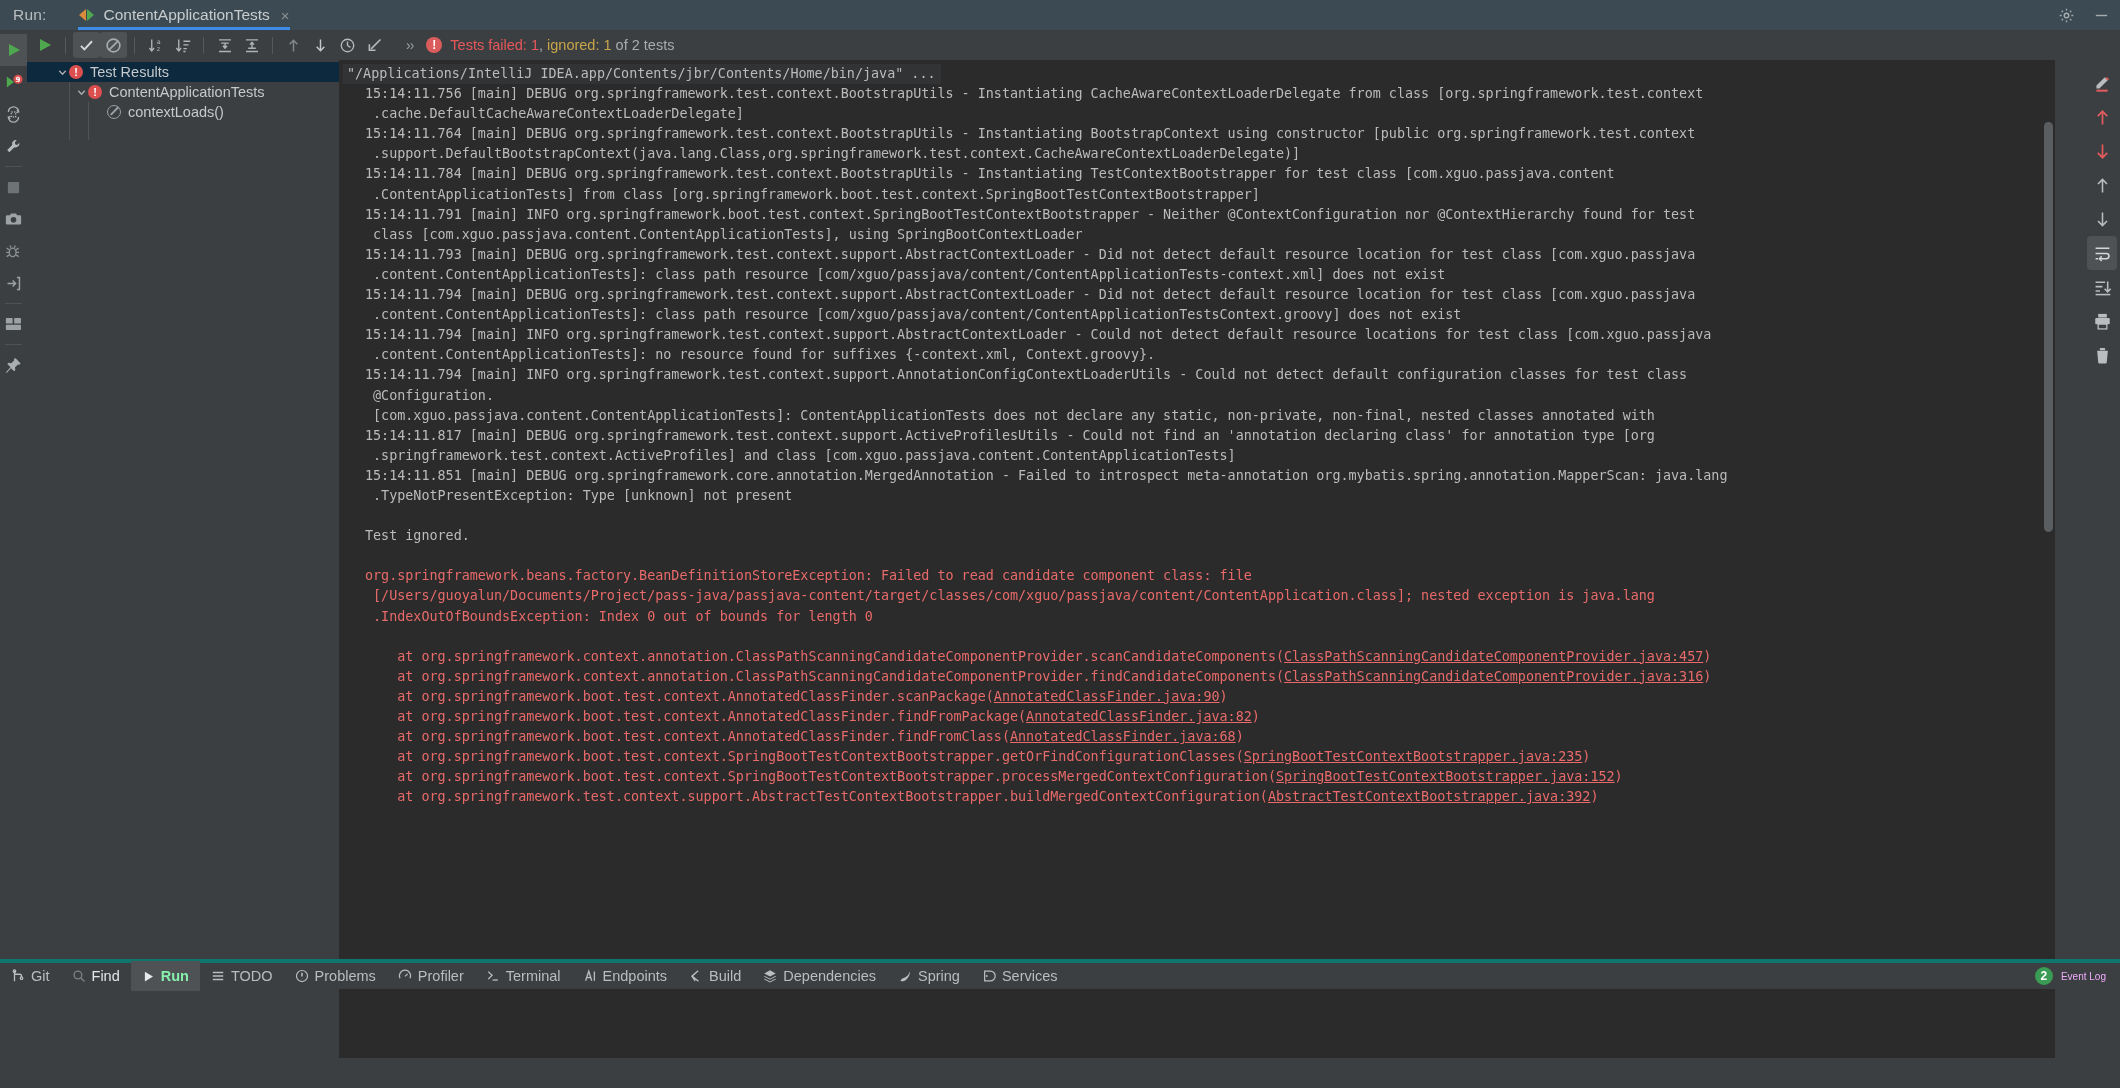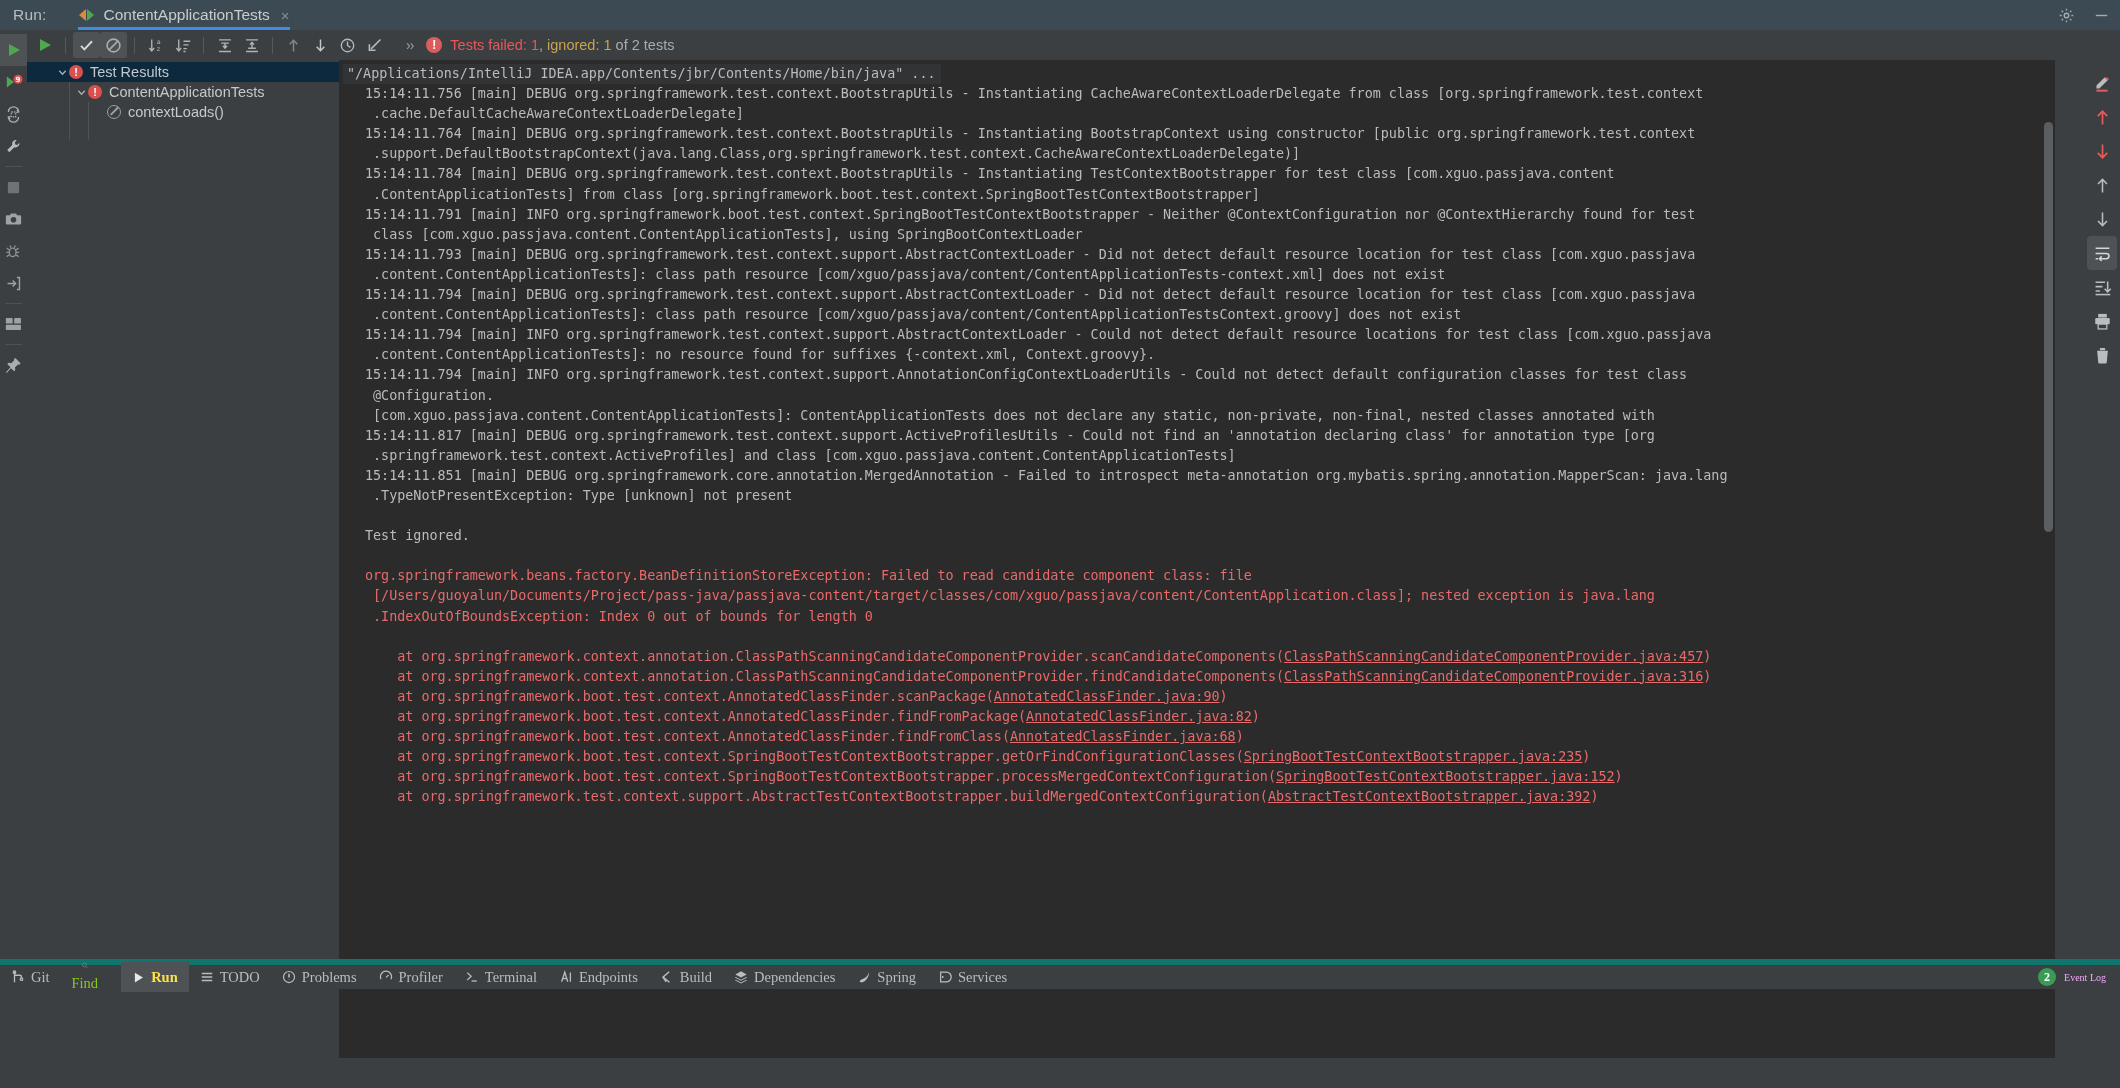--- a/index.html
+++ b/index.html
@@ -113,25 +113,25 @@
   .rightstrip {
     position: absolute; right: 0; top: 60px; width: 36px; height: 998px;
     background: #3c3f41; display: flex; flex-direction: column; align-items: center; padding-top: 6px;
   }
   .rs-btn { width: 30px; height: 34px; display: flex; align-items: center; justify-content: center; border-radius: 4px; }
   .rs-btn.on { background: #4e5254; }
 
   
   .statusbar {
     position: absolute; left: 0; bottom: 0; width: 2120px; height: 30px;
-    background: #3c3f41; display: flex; align-items: center; border-top: 6px solid #0f766e; font-family: Liberation Serif, serif;
+    background: #3c3f41; display: flex; align-items: center; border-top: 4px solid #0f766e;
   }
   .sb-item { display: flex; align-items: center; height: 30px; padding: 0 11px; color: #b9bdbf; font-size: 14.5px; gap: 6px; }
-  .sb-item.active { background: #4e5254; color: #fde047; font-weight: bold; margin-left: 12px; }
-  .sb-item.dim { color: #84cc16; flex-direction: column; }
+  .sb-item.active { background: #4e5254; color: #86efac; font-weight: bold; }
+  .sb-item.dim { color: #e5e5e5; }
   .sb-right { margin-left: auto; display: flex; align-items: center; padding-right: 14px; gap: 8px; }
   .evt-badge {
     width: 18px; height: 18px; border-radius: 50%; background: #3a9c54; color: #fff;
     font-size: 12px; font-weight: bold; display: flex; align-items: center; justify-content: center;
   }
   svg { display: block; }
 </style>
 </head>
 <body>
 

